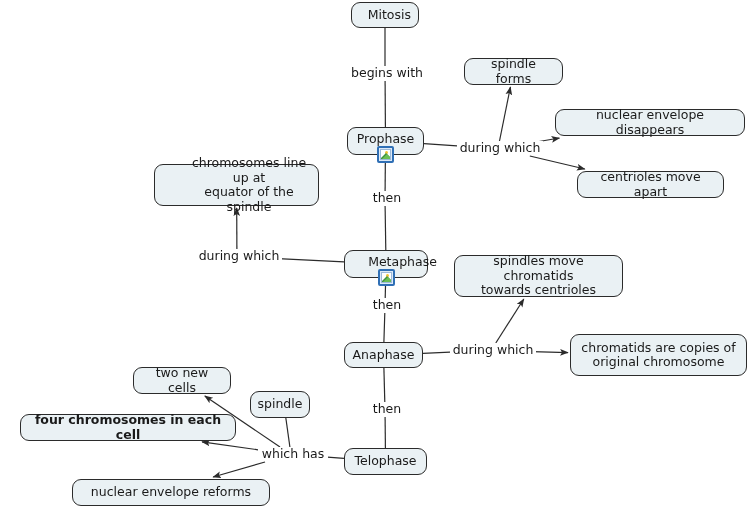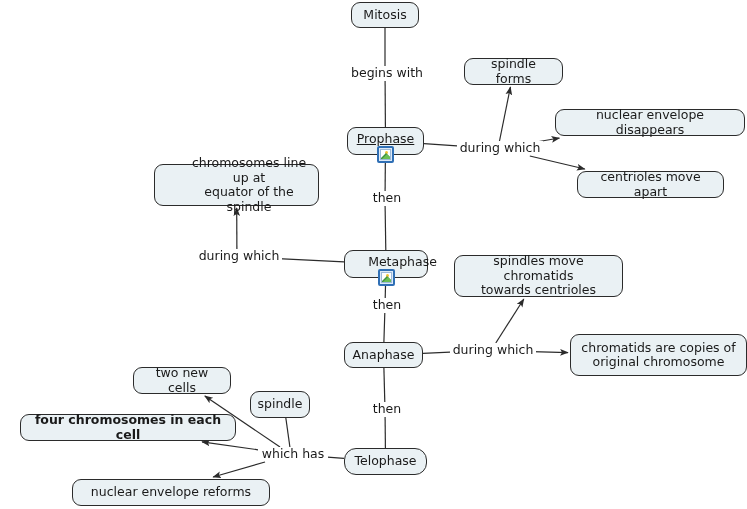--- a/index.html
+++ b/index.html
@@ -137,39 +137,39 @@
         <line x1="383.9" y1="368.0" x2="384.8" y2="402.0" stroke="#2b2b2b" stroke-width="1.2"></line>
         <line x1="385.1" y1="417.0" x2="385.4" y2="448.0" stroke="#2b2b2b" stroke-width="1.2"></line>
         <line x1="344.0" y1="458.4" x2="324.0" y2="456.9" stroke="#2b2b2b" stroke-width="1.2"></line>
         <line x1="280.0" y1="447.0" x2="204.8" y2="396.0" stroke="#2b2b2b" stroke-width="1.2" marker-end="url(#arrowhead)"></line>
         <line x1="289.9" y1="447.0" x2="283.2" y2="399.0" stroke="#2b2b2b" stroke-width="1.2" marker-end="url(#arrowhead)"></line>
         <line x1="258.0" y1="449.8" x2="202.0" y2="441.8" stroke="#2b2b2b" stroke-width="1.2" marker-end="url(#arrowhead)"></line>
         <line x1="265.0" y1="462.0" x2="213.1" y2="477.0" stroke="#2b2b2b" stroke-width="1.2" marker-end="url(#arrowhead)"></line>
       </g>
   </svg>
   <div id="nodes-layer">
-      <div class="node" style="left: 351px; top: 2px; width: 68px; height: 26px;"><span>Mitosis</span></div>
-      <div class="node has-icon" style="left: 347px; top: 127px; width: 77px; height: 28px; text-decoration: underline;"><span>Prophase</span></div>
+      <div class="node" style="left: 351px; top: 2px; width: 68px; height: 26px; justify-content: flex-end;"><span>Mitosis</span></div>
+      <div class="node has-icon" style="left: 347px; top: 127px; width: 77px; height: 28px;"><span>Prophase</span></div>
       <div class="res-icon" style="left: 377px; top: 146px;">
         <div class="pic">
           <div class="sun"></div>
           <div class="hill"></div>
           <div class="hill2"></div>
         </div>
       </div>
       <div class="node has-icon" style="left: 344px; top: 250px; width: 84px; height: 28px; padding-left: 40px;"><span>Metaphase</span></div>
       <div class="res-icon" style="left: 377.5px; top: 269px;">
         <div class="pic">
           <div class="sun"></div>
           <div class="hill"></div>
           <div class="hill2"></div>
         </div>
       </div>
       <div class="node" style="left: 344px; top: 342px; width: 79px; height: 26px;"><span>Anaphase</span></div>
-      <div class="node" style="left: 344px; top: 448px; width: 83px; height: 27px; border-radius: 12px;"><span>Telophase</span></div>
+      <div class="node" style="left: 344px; top: 448px; width: 83px; height: 27px;"><span>Telophase</span></div>
       <div class="node" style="left: 464px; top: 58px; width: 99px; height: 27px;"><span>spindle forms</span></div>
       <div class="node" style="left: 555px; top: 109px; width: 190px; height: 27px;"><span>nuclear envelope disappears</span></div>
       <div class="node" style="left: 577px; top: 171px; width: 147px; height: 27px;"><span>centrioles move apart</span></div>
       <div class="node" style="left: 154px; top: 164px; width: 165px; height: 42px; padding-left: 32px;"><span>chromosomes line up at
 equator of the spindle</span></div>
       <div class="node" style="left: 454px; top: 255px; width: 169px; height: 42px;"><span>spindles move chromatids
 towards centrioles</span></div>
       <div class="node" style="left: 570px; top: 334px; width: 177px; height: 42px;"><span>chromatids are copies of
 original chromosome</span></div>
       <div class="node" style="left: 133px; top: 367px; width: 98px; height: 27px;"><span>two new cells</span></div>

